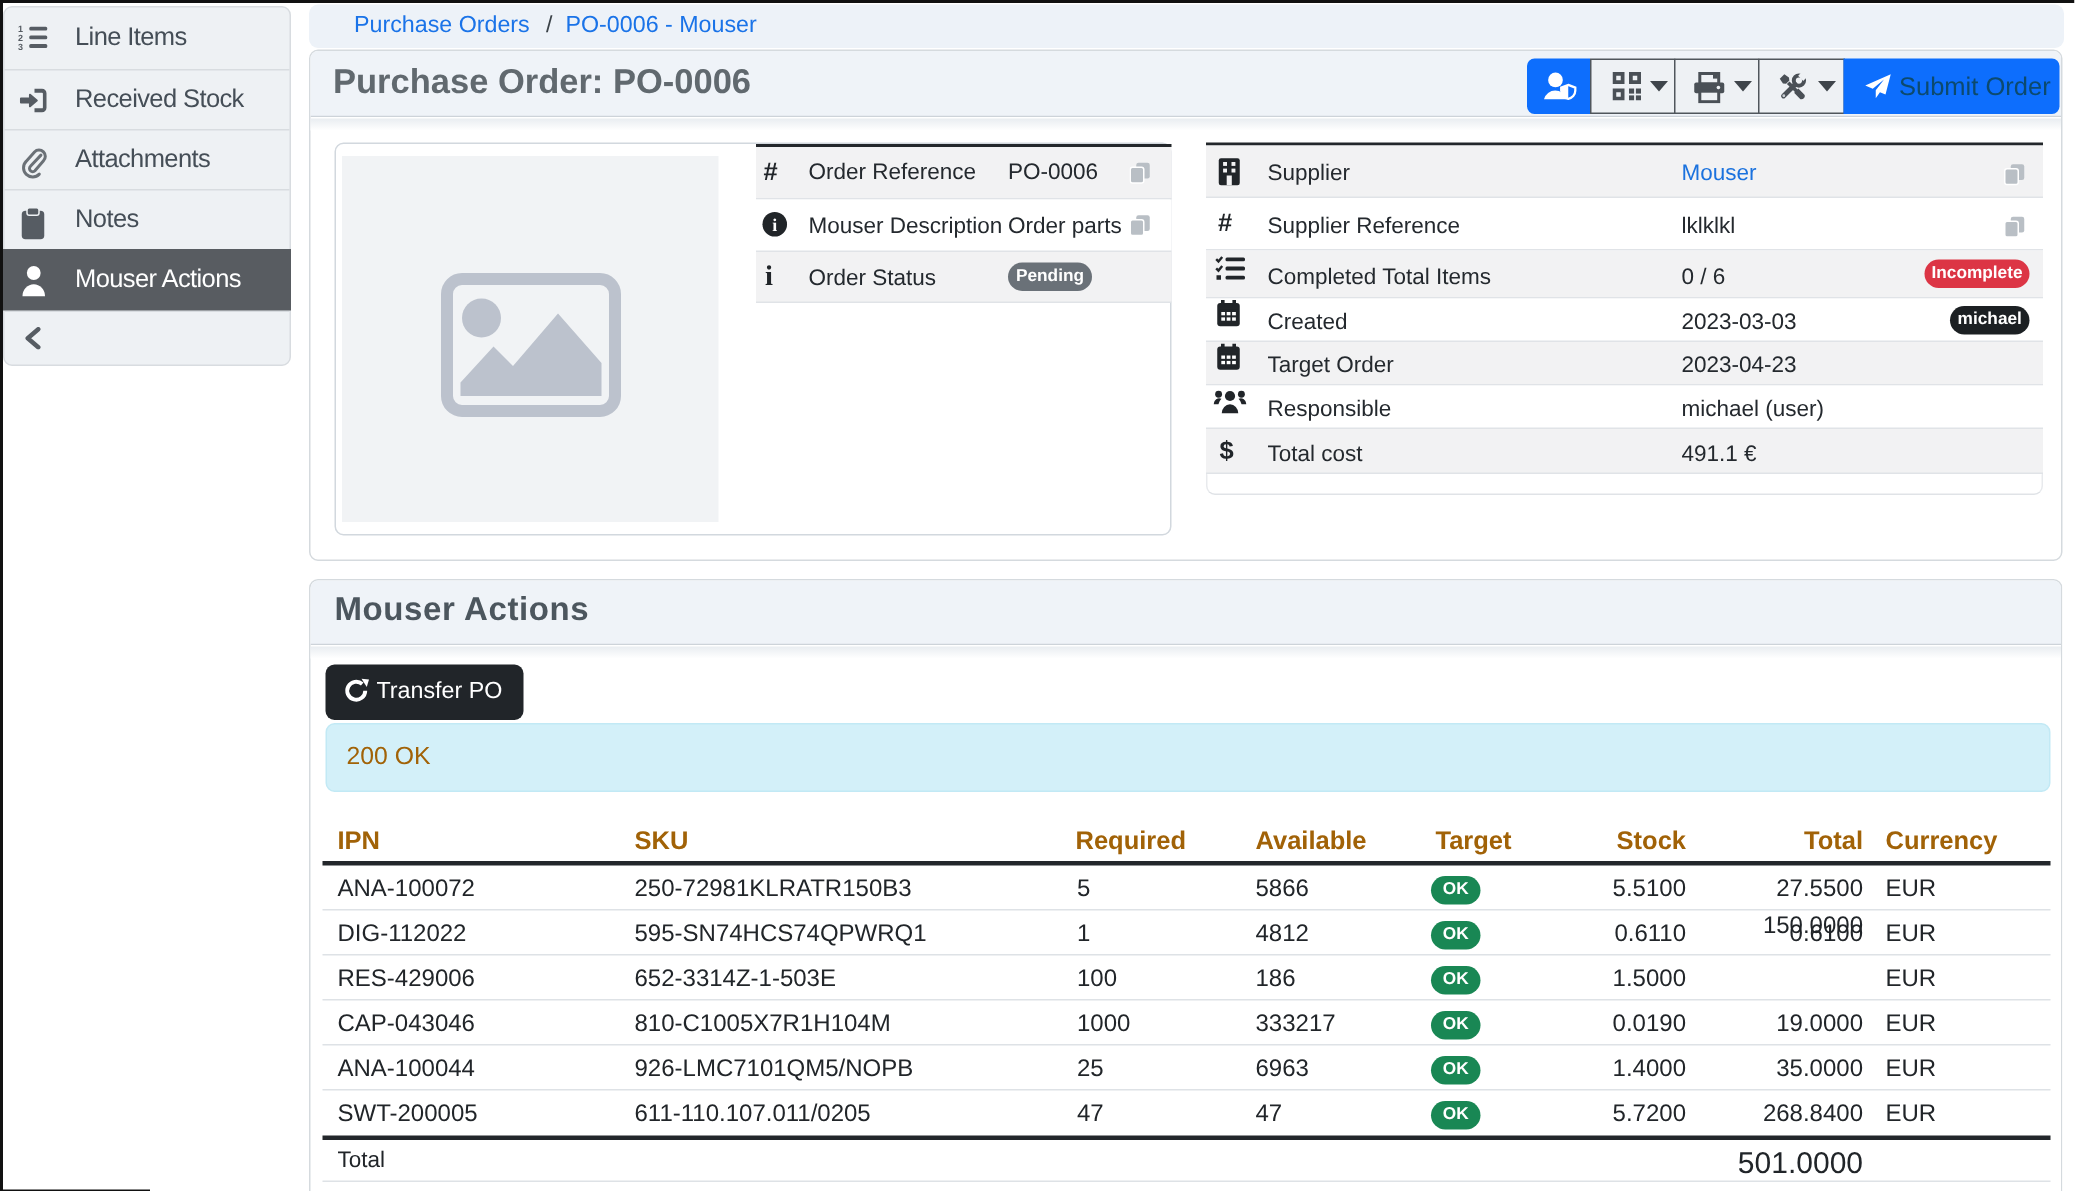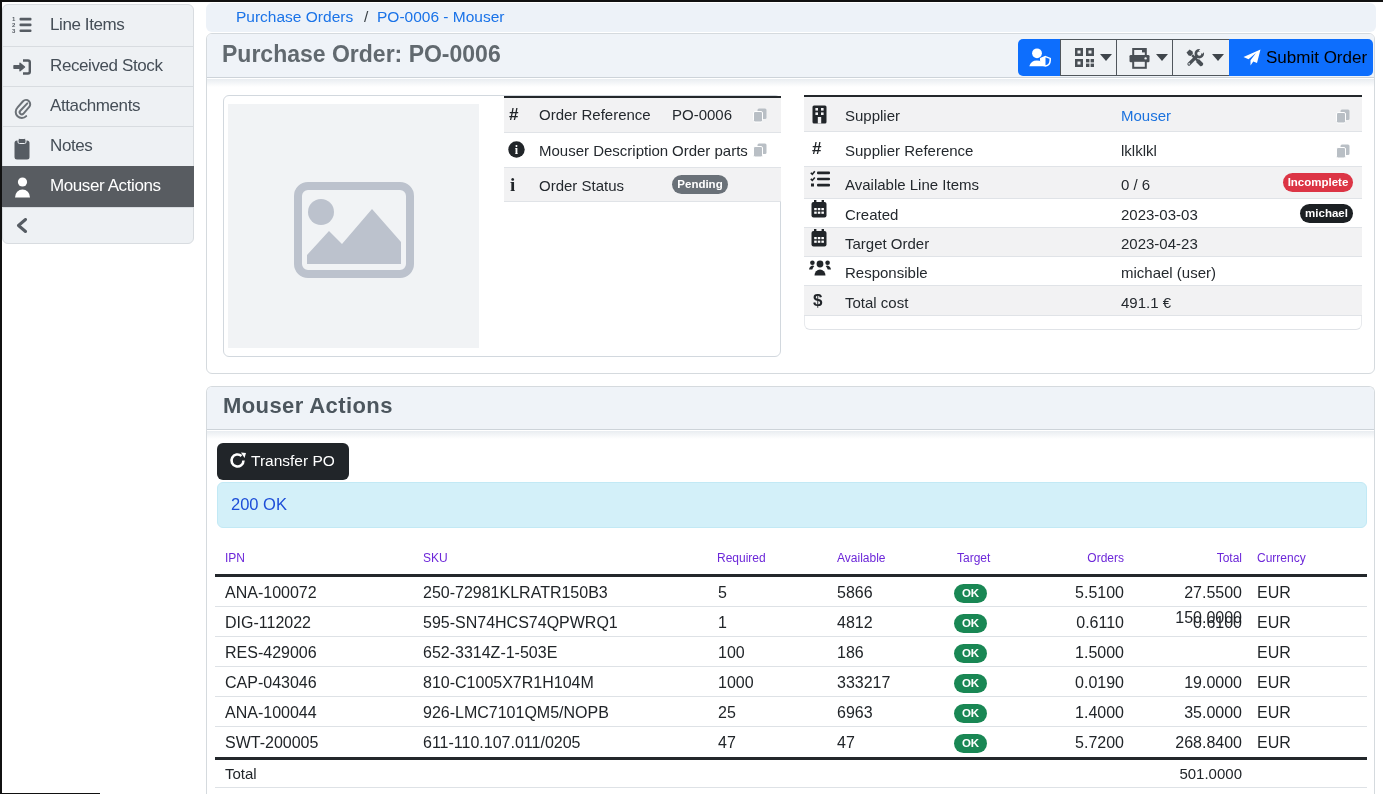--- a/index.html
+++ b/index.html
@@ -1,19 +1,19 @@
 <!DOCTYPE html>
 <html><head><meta charset="utf-8"><style>
 *{margin:0;padding:0;box-sizing:border-box}
 html,body{width:1383px;height:794px}
 body{position:relative;font-family:"Liberation Sans",sans-serif;background:#fff;overflow:hidden}
 .a{position:absolute}
 .lab{position:absolute;font-size:15px;color:#24292e;white-space:nowrap}
 .badge{position:absolute;color:#fff;font-size:11.5px;font-weight:bold;border-radius:10px;text-align:center;line-height:19px;height:19px}
-.hdr{position:absolute;font-size:12px;font-weight:400;color:#6d28d9;white-space:nowrap}
+.hdr{position:absolute;font-size:17px;font-weight:700;color:#a16207;white-space:nowrap}
 .cel{position:absolute;font-size:16px;color:#212529;white-space:nowrap}
 svg{display:block}
 </style></head><body>
 <div class="a" style="left:0;top:0;width:1383px;height:2px;background:#111"></div>
 <div class="a" style="left:0;top:0;width:2px;height:794px;background:#111"></div>
 <div class="a" style="left:0;top:793px;width:100px;height:1px;background:#111"></div>
 <div class="a" style="left:2px;top:4px;width:192px;height:240px;background:#eef1f4;border:1px solid #d8dce0;border-radius:6px"></div>
 <div class="a" style="left:3px;top:45.5px;width:190px;height:1px;background:#d8dce0"></div>
 <div class="a" style="left:3px;top:86px;width:190px;height:1px;background:#d8dce0"></div>
 <div class="a" style="left:3px;top:126px;width:190px;height:1px;background:#d8dce0"></div>
@@ -110,21 +110,21 @@
 <g fill="#4a5056">
       <path d="M1.6 4.8 L4.8 1.6 L8 3.8 L8.3 6 L6 8.3 L3.8 8 Z"></path>
 <path d="M7.5 7.5 L13.5 13.5" stroke="#4a5056" stroke-width="2.6"></path>
 <path d="M12.6 14.6 L14.6 12.6 L18.4 16.4 a1.7 1.7 0 0 1 -2 2 Z" stroke="#4a5056" stroke-width="1.4"></path>
     </g>
 <circle cx="4.4" cy="16.6" r="1" fill="#c8cdd2"></circle>
   </svg>
 <svg class="a" style="left:1243px;top:49px" width="18" height="17" viewBox="0 0 18 17">
 <path d="M17.5 0.5 L0.5 8 L5.5 10.2 L13 4 L7.5 11.2 L7.5 16.5 L10.3 12.5 L14 14 Z" fill="#fff"></path>
   </svg>
-<div class="a" style="left:1266px;top:48px;font-size:17px;color:#000000">Submit Order</div>
+<div class="a" style="left:1266px;top:48px;font-size:17px;color:#0c4a6e">Submit Order</div>
 <div class="a" style="left:223px;top:95px;width:558px;height:262px;border:1px solid #d2d8de;border-radius:6px"></div>
 <div class="a" style="left:228px;top:104px;width:251px;height:244px;background:#f1f3f5"></div>
 <svg class="a" style="left:294px;top:182px" width="120" height="96" viewBox="0 0 120 96">
 <rect x="4" y="4" width="112" height="88" rx="10" fill="none" stroke="#bcc2cd" stroke-width="8"></rect>
 <circle cx="27" cy="30" r="13" fill="#bcc2cd"></circle>
 <path d="M13 73 L35 49 L48 62 L78 27 L107 60 L107 82 L13 82 Z" fill="#bcc2cd"></path>
   </svg>
 <div class="a" style="left:504px;top:95.5px;width:277px;height:2.5px;background:#23272b"></div>
 <div class="a" style="left:504px;top:98px;width:277px;height:35px;background:#f2f2f3;border-bottom:1px solid #e0e3e7"></div>
 <div class="a" style="left:504px;top:133px;width:277px;height:35px;background:#fff;border-bottom:1px solid #e0e3e7"></div>
@@ -157,21 +157,21 @@
 <div class="a" style="left:804px;top:97px;width:558px;height:34.5px;background:#f2f2f3;border-bottom:1px solid #e0e3e7;"></div>
 <div class="a" style="left:804px;top:131.5px;width:558px;height:35.0px;background:#fff;border-bottom:1px solid #e0e3e7;"></div>
 <div class="a" style="left:804px;top:166.5px;width:558px;height:32.0px;background:#f2f2f3;border-bottom:1px solid #e0e3e7;"></div>
 <div class="a" style="left:804px;top:198.5px;width:558px;height:29.0px;background:#fff;border-bottom:1px solid #e0e3e7;"></div>
 <div class="a" style="left:804px;top:227.5px;width:558px;height:29.0px;background:#f2f2f3;border-bottom:1px solid #e0e3e7;"></div>
 <div class="a" style="left:804px;top:256.5px;width:558px;height:29.0px;background:#fff;border-bottom:1px solid #e0e3e7;"></div>
 <div class="a" style="left:804px;top:285.5px;width:558px;height:30.0px;background:#f2f2f3;border-bottom:1px solid #e0e3e7;"></div>
 <div class="a" style="left:804px;top:315.5px;width:558px;height:14.5px;background:#fff;border-bottom:1px solid #e0e3e7;border-radius:0 0 6px 6px;border-left:1px solid #e8eaed;border-right:1px solid #e8eaed;"></div>
 <div class="lab" style="left:845px;top:107px">Supplier</div>
 <div class="lab" style="left:845px;top:142px">Supplier Reference</div>
-<div class="lab" style="left:845px;top:175.5px">Available Line Items</div>
+<div class="lab" style="left:845px;top:175.5px">Completed Total Items</div>
 <div class="lab" style="left:845px;top:206px">Created</div>
 <div class="lab" style="left:845px;top:235px">Target Order</div>
 <div class="lab" style="left:845px;top:264px">Responsible</div>
 <div class="lab" style="left:845px;top:293.5px">Total cost</div>
 <div class="lab" style="left:1121px;top:107px;color:#1b72de">Mouser</div>
 <svg class="a" style="left:1336px;top:109px" width="14" height="15" viewBox="0 0 14 15">
 <g fill="#b9bfc5">
       <rect x="4.5" y="0.5" width="9" height="10.5" rx="1.5"></rect>
       <rect x="0.5" y="3.5" width="9" height="10.5" rx="1.5" stroke="#fff" stroke-width="1"></rect>
     </g>
@@ -268,28 +268,28 @@
 <div class="a" style="left:207px;top:387px;width:1167px;height:43px;background:#eff3f8;border-bottom:1px solid #cdd3d9;border-radius:5px 5px 0 0"></div>
 <div class="a" style="left:207px;top:431px;width:1167px;height:8px;background:linear-gradient(#e9edf1,#fff)"></div>
 <div class="a" style="left:223px;top:393px;font-size:22px;font-weight:bold;letter-spacing:0.4px;color:#4c565e">Mouser Actions</div>
 <div class="a" style="left:217px;top:443px;width:132px;height:37px;background:#212529;border-radius:6px"></div>
 <svg class="a" style="left:229px;top:452px" width="17" height="17" viewBox="0 0 17 17">
 <path d="M14.5 8.5 a6 6 0 1 1 -2 -4.5" fill="none" stroke="#fff" stroke-width="2.6"></path>
 <path d="M12 0.5 L17 1 L15.5 6 Z" fill="#fff"></path>
   </svg>
 <div class="a" style="left:251px;top:452px;font-size:15.5px;color:#fff">Transfer PO</div>
 <div class="a" style="left:217px;top:482px;width:1150px;height:46px;background:#d3f0f9;border:1px solid #c2e9f5;border-radius:6px"></div>
-<div class="a" style="left:231px;top:495px;font-size:16.5px;color:#1d4ed8">200 OK</div>
+<div class="a" style="left:231px;top:495px;font-size:16.5px;color:#a16207">200 OK</div>
 <div class="hdr" style="left:225px;top:551px">IPN</div>
 <div class="hdr" style="left:423px;top:551px">SKU</div>
 <div class="hdr" style="left:717px;top:551px">Required</div>
 <div class="hdr" style="left:837px;top:551px">Available</div>
 <div class="hdr" style="left:957px;top:551px">Target</div>
 <div class="hdr" style="left:1257px;top:551px">Currency</div>
-<div class="hdr" style="right:259px;top:551px">Orders</div>
+<div class="hdr" style="right:259px;top:551px">Stock</div>
 <div class="hdr" style="right:141px;top:551px">Total</div>
 <div class="a" style="left:215px;top:574px;width:1152px;height:2.5px;background:#23272b"></div>
 <div class="a" style="left:215px;top:606px;width:1152px;height:1px;background:#dee2e6"></div>
 <div class="cel" style="left:225px;top:584px">ANA-100072</div>
 <div class="cel" style="left:423px;top:584px">250-72981KLRATR150B3</div>
 <div class="cel" style="left:718px;top:584px">5</div>
 <div class="cel" style="left:837px;top:584px">5866</div>
 <div class="a" style="left:954px;top:583.5px;width:33px;height:19px;background:#198754;border-radius:10px;color:#fff;font-size:11.5px;font-weight:bold;text-align:center;line-height:19px">OK</div>
 <div class="cel" style="right:259px;top:584px">5.5100</div>
 <div class="cel" style="right:141px;top:584px">27.5500</div>
@@ -333,13 +333,13 @@
 <div class="cel" style="left:225px;top:734px">SWT-200005</div>
 <div class="cel" style="left:423px;top:734px">611-110.107.011/0205</div>
 <div class="cel" style="left:718px;top:734px">47</div>
 <div class="cel" style="left:837px;top:734px">47</div>
 <div class="a" style="left:954px;top:733.5px;width:33px;height:19px;background:#198754;border-radius:10px;color:#fff;font-size:11.5px;font-weight:bold;text-align:center;line-height:19px">OK</div>
 <div class="cel" style="right:259px;top:734px">5.7200</div>
 <div class="cel" style="right:141px;top:734px">268.8400</div>
 <div class="cel" style="left:1257px;top:734px">EUR</div>
 <div class="a" style="left:215px;top:757px;width:1152px;height:2.5px;background:#23272b"></div>
 <div class="cel" style="left:225px;top:765px;font-size:15px">Total</div>
-<div class="cel" style="right:141px;top:765px;font-size:15px">501.0000</div>
+<div class="cel" style="right:141px;top:765px;font-size:20px">501.0000</div>
 <div class="a" style="left:215px;top:787px;width:1152px;height:1px;background:#dee2e6"></div>
 </body></html>

